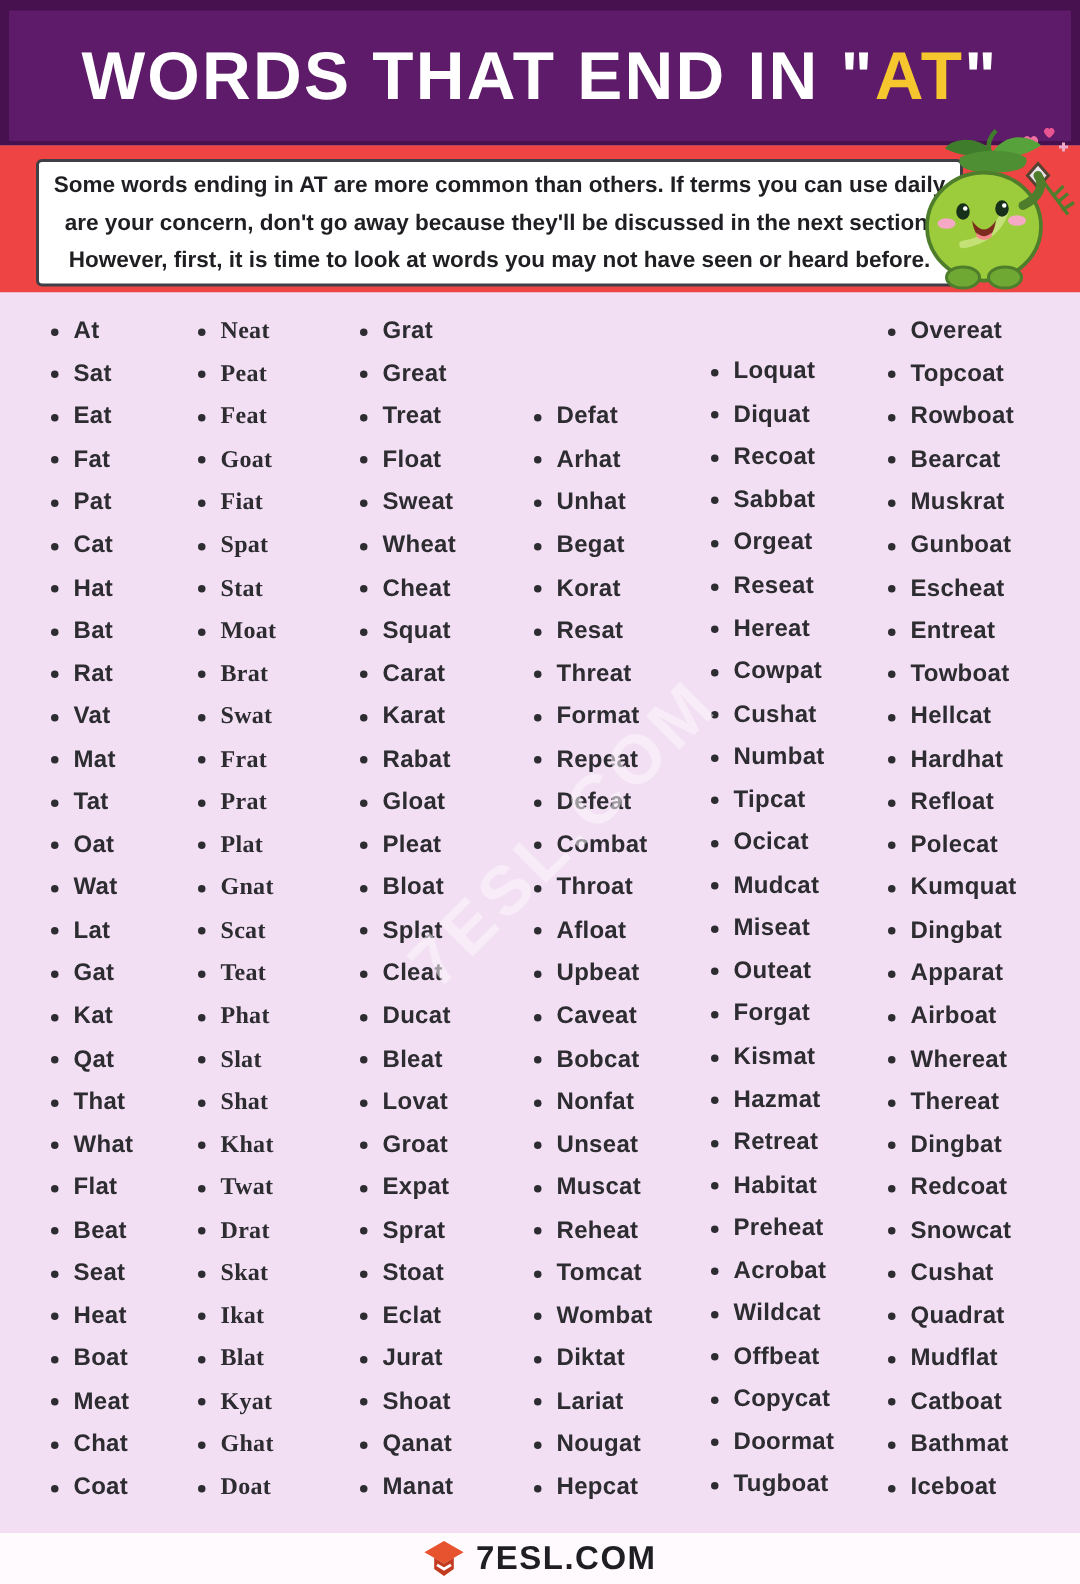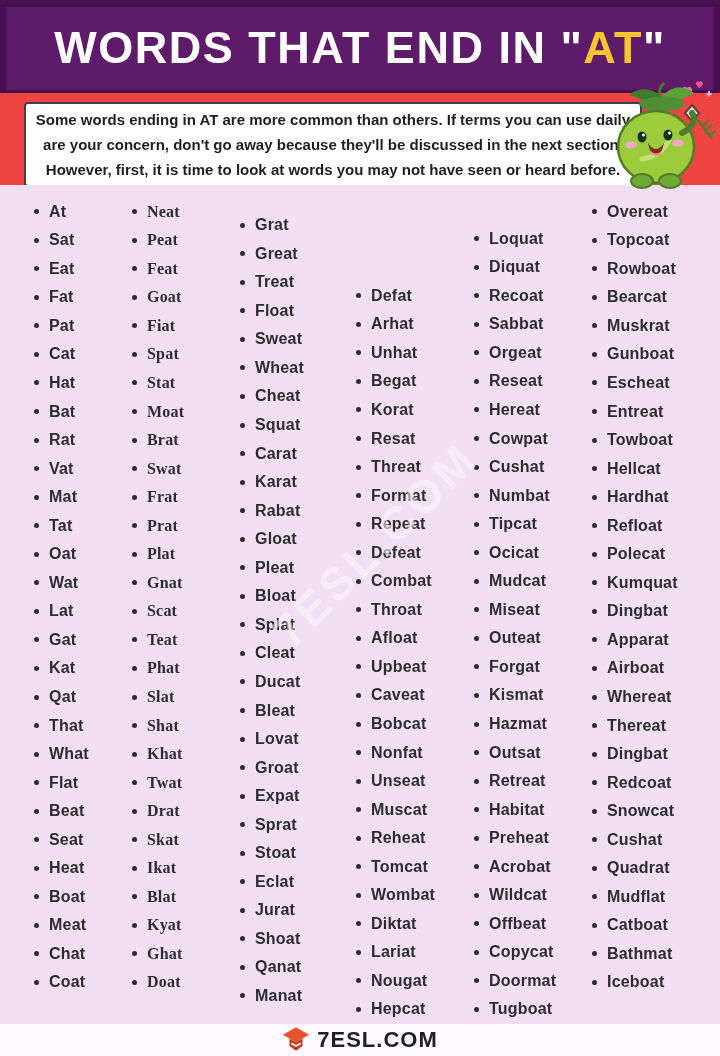--- a/index.html
+++ b/index.html
@@ -635,24 +635,20 @@
           <div class="word-item">
             <span class="bullet"></span>
             <span class="word-text">Kismat</span>
           </div>
           <div class="word-item">
             <span class="bullet"></span>
             <span class="word-text">Hazmat</span>
           </div>
           <div class="word-item">
             <span class="bullet"></span>
-            <span class="word-text">Outsat</span>
-          </div>
-          <div class="word-item">
-            <span class="bullet"></span>
             <span class="word-text">Retreat</span>
           </div>
           <div class="word-item">
             <span class="bullet"></span>
             <span class="word-text">Habitat</span>
           </div>
           <div class="word-item">
             <span class="bullet"></span>
             <span class="word-text">Preheat</span>
           </div>

